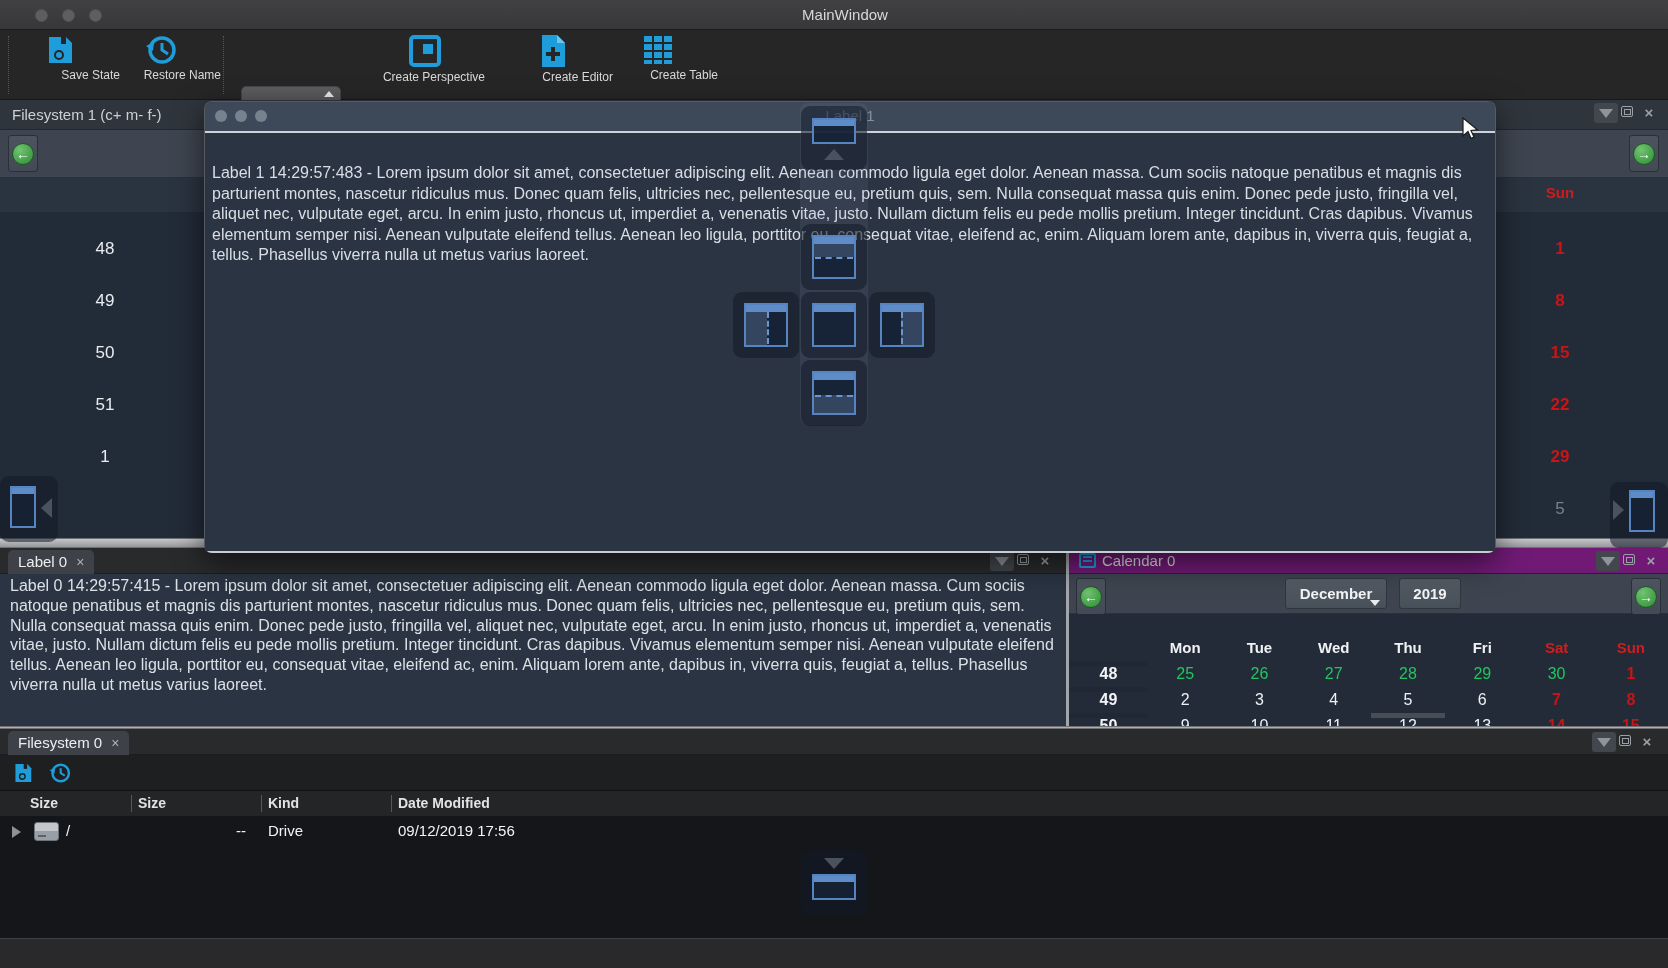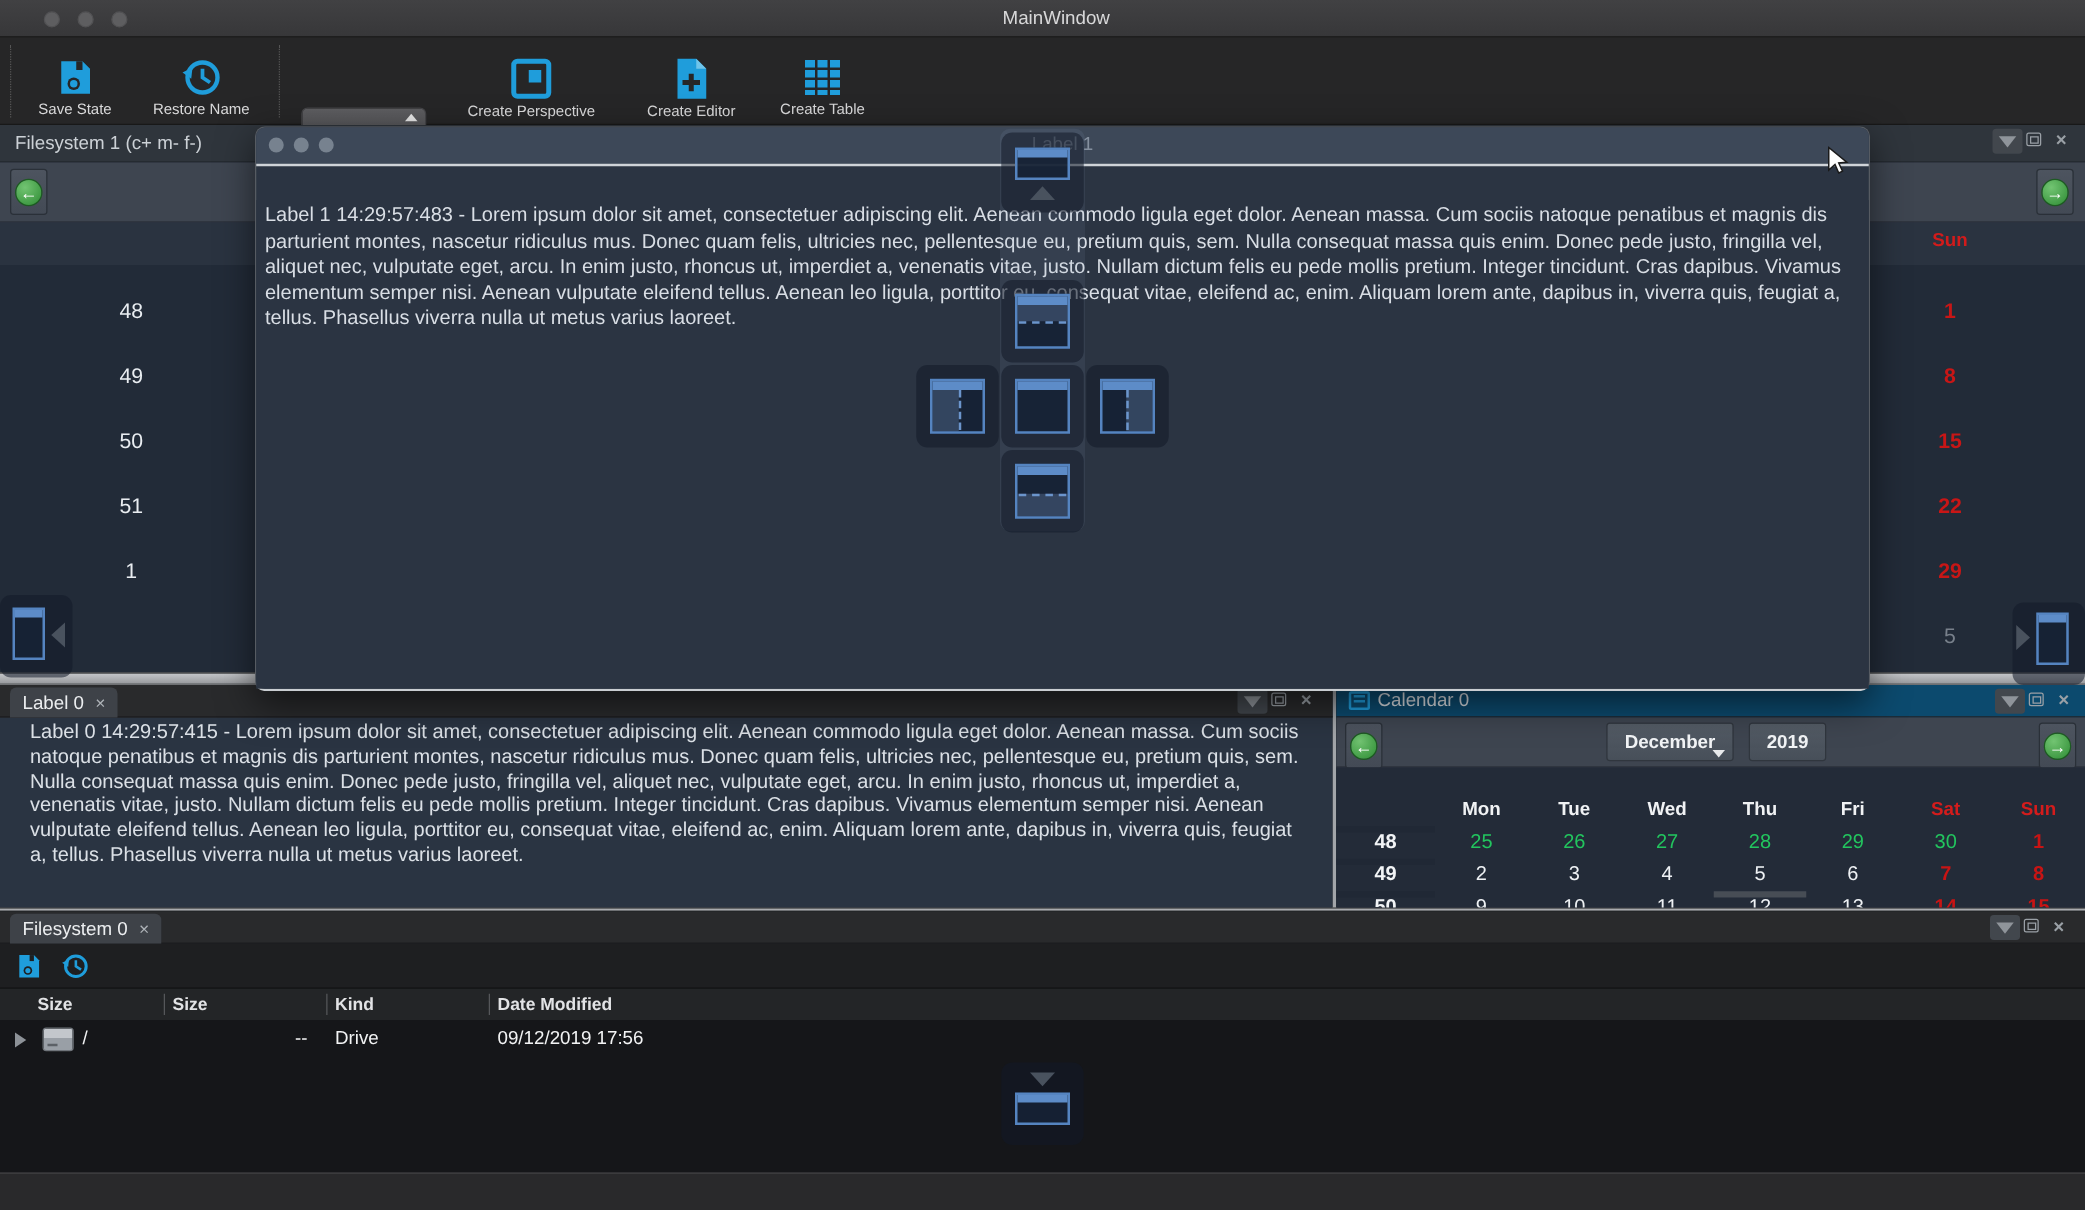--- a/index.html
+++ b/index.html
@@ -12,21 +12,21 @@
     background:linear-gradient(#414143,#373739); border-bottom:1px solid #1c1c1c; }
   .tl { position:absolute; top:9px; width:13px; height:13px; border-radius:50%;
     background:#5e5e60; border:1px solid #525254; }
   .titlebar .title { position:absolute; left:0; right:0; top:6px; text-align:center;
     color:#d8d8d9; font-size:15px;padding-left:22px; }
 
   
   .toolbar { position:absolute; left:0; top:30px; width:1668px; height:70px; background:#262627;
     border-bottom:1px solid #181818; }
   .tb-sep { position:absolute; top:6px; height:58px; border-left:1px dotted #555; }
-  .tb-item { position:absolute; top:16px; width:120px; text-align:center; }
+  .tb-item { position:absolute; top:4px; width:120px; text-align:right; }
   .tb-item .lbl { display:block; margin-top:2px; color:#d9d9da; font-size:12px; }
   .tb-item svg { display:block; margin:0 auto; }
   .combo { position:absolute; left:241px; top:56px; width:100px; height:25px; border-radius:5px;
     background:linear-gradient(#5d5d60,#525255); border:1px solid #454548; }
   .combo .ud { position:absolute; right:6px; top:4px; }
   .combo .ud i { display:block; width:0; height:0; border-left:5px solid transparent; border-right:5px solid transparent; }
   .combo .ud i.up { border-bottom:6px solid #e8e8e8; margin-bottom:3px; }
   .combo .ud i.dn { border-top:6px solid #e8e8e8; }
 
   
@@ -102,26 +102,26 @@
   .dash-h { position:absolute; left:1px; right:1px; border-top:2px dashed #6b95cc; }
   .dash-v { position:absolute; bottom:1px; border-left:2px dashed #6b95cc; }
   .arr { position:absolute; width:0; height:0; z-index:51; }
   .arr.up { border-left:10px solid transparent; border-right:10px solid transparent; border-bottom:11px solid #49525e; }
   .arr.down { border-left:10px solid transparent; border-right:10px solid transparent; border-top:11px solid #49525e; }
   .arr.left { border-top:10px solid transparent; border-bottom:10px solid transparent; border-right:11px solid #49525e; }
   .arr.right { border-top:10px solid transparent; border-bottom:10px solid transparent; border-left:11px solid #49525e; }
 
   
   .label0 { position:absolute; left:0; top:548px; width:1066px; height:178px; background:#2a3442; }
-  .label0 .body { position:absolute; left:0; right:0; top:26px; bottom:0; padding:2px 24px;
+  .label0 .body { position:absolute; left:0; right:0; top:26px; bottom:0; padding:2px 10px;
     color:#dbe0e6; font-size:16px; line-height:19.8px; overflow:hidden; }
 
   
   .cal0 { position:absolute; left:1069px; top:548px; width:599px; height:178px; background:#232b38; overflow:hidden; }
-  .cal0-title { position:absolute; left:0; top:0; right:0; height:26px; background:#0c4a6e;
+  .cal0-title { position:absolute; left:0; top:0; right:0; height:26px; background:#701a75;
     border-bottom:1px solid #20242a; }
   .cal0-title .txt { position:absolute; left:33px; top:4px; color:#d8dce0; font-size:15px; }
   .cal-ico { position:absolute; left:10px; top:5px; width:17px; height:15px;
     border:2px solid #1f9ddb; border-radius:2px; }
   .cal-ico:after { content:""; position:absolute; left:2px; top:1px; width:9px; height:2px;
     background:#1f9ddb; box-shadow:0 4px 0 #1f9ddb; }
   .cal0-nav { position:absolute; left:0; top:26px; right:0; height:40px; background:#3e4550;
     border-bottom:1px solid #2b313a; }
   .monthbtn { position:absolute; top:4px; height:31px; border-radius:3px; color:#f2f4f6;
     background:linear-gradient(#545c66,#474f59); border:1px solid #30363e;

